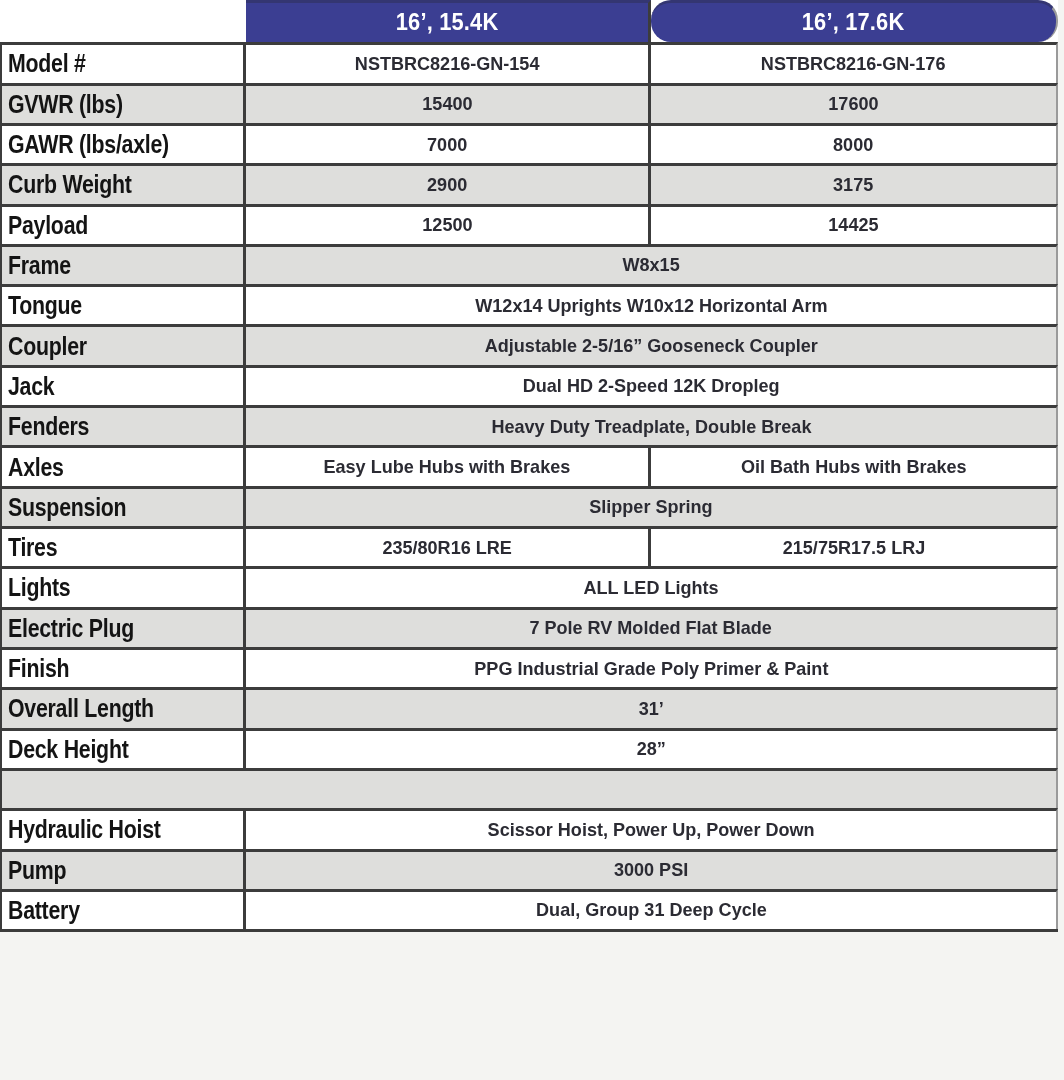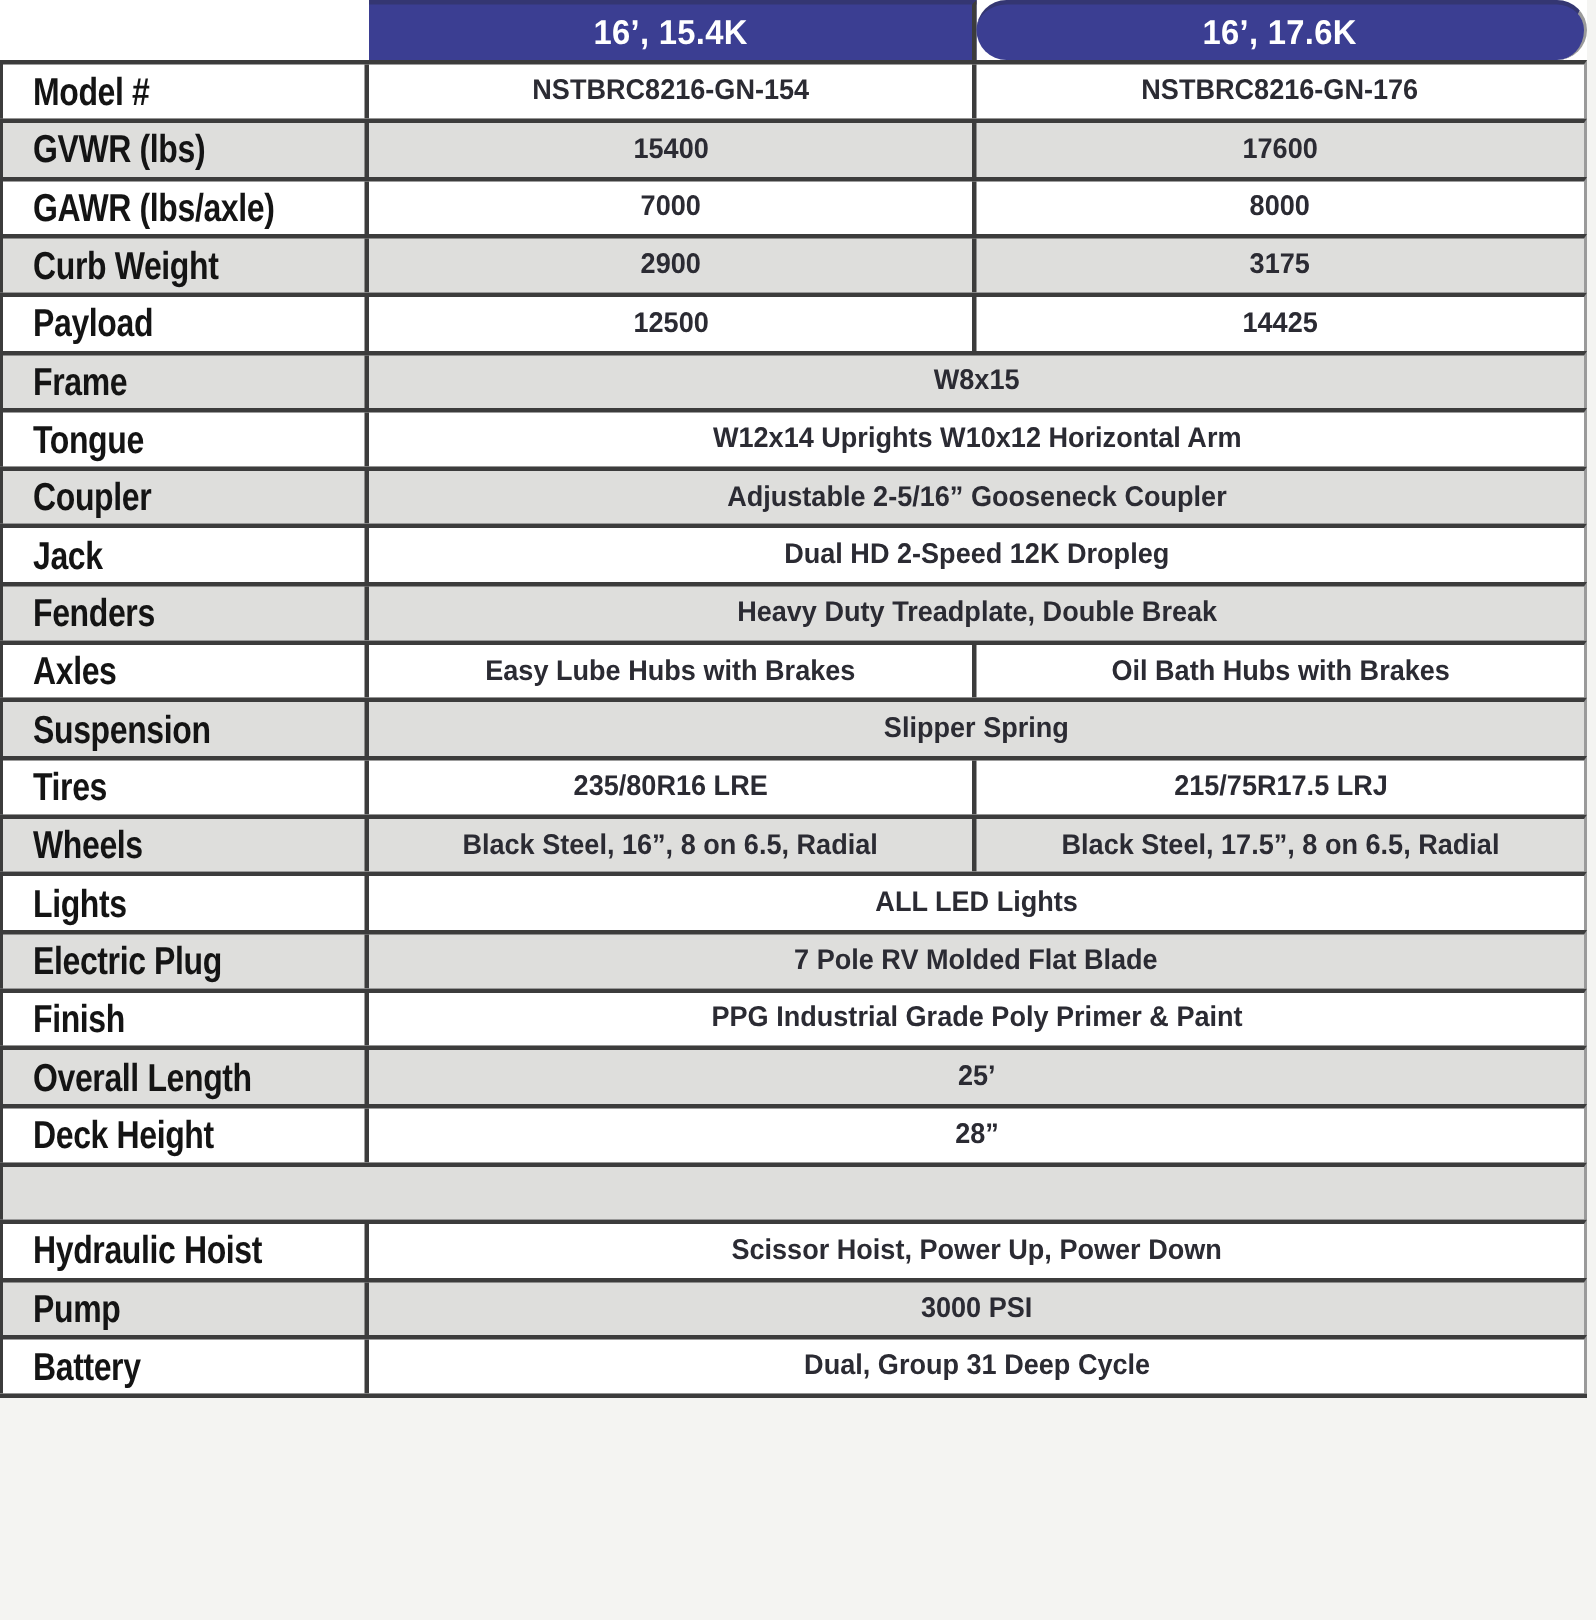--- a/index.html
+++ b/index.html
@@ -42,21 +42,21 @@
     display:flex;height:44.5px;
     border-top:3px solid var(--border-dark);
     border-left:2px solid var(--border-dark);
     border-right:2px solid var(--border-right);
     background:#ffffff;
   }
   .row.alt{background:var(--gray-row);}
   .cell{display:flex;align-items:center;}
   .label{
     width:244px;border-right:3px solid var(--border-dark);
-    padding-left:20px;
+    padding-left:6px;
     font-weight:bold;font-size:26px;color:var(--label-color);
     letter-spacing:-0.3px;
     overflow:hidden;white-space:nowrap;
   }
   .label .t{display:inline-block;transform:scaleX(0.82);transform-origin:left center;}
   .value{
     justify-content:center;
     font-weight:bold;font-size:19px;color:var(--value-color);
     white-space:nowrap;
   }
@@ -216,31 +216,20 @@
         <span class="t">Tires</span>
       </div>
     <div class="cell value v1">
         <span class="t">235/80R16 LRE</span>
       </div>
     <div class="cell value v2">
         <span class="t">215/75R17.5 LRJ</span>
       </div>
   </div>
 
-  <div class="row alt">
-    <div class="cell label">
-        <span class="t">Wheels</span>
-      </div>
-    <div class="cell value v1">
-        <span class="t">Black Steel, 16”, 8 on 6.5, Radial</span>
-      </div>
-    <div class="cell value v2">
-        <span class="t">Black Steel, 17.5”, 8 on 6.5, Radial</span>
-      </div>
-  </div>
 
   <div class="row">
     <div class="cell label">
         <span class="t">Lights</span>
       </div>
     <div class="cell value vspan">
         <span class="t">ALL LED Lights</span>
       </div>
   </div>
 
@@ -260,21 +249,21 @@
     <div class="cell value vspan">
         <span class="t">PPG Industrial Grade Poly Primer &amp; Paint</span>
       </div>
   </div>
 
   <div class="row alt">
     <div class="cell label">
         <span class="t">Overall Length</span>
       </div>
     <div class="cell value vspan">
-        <span class="t">25’</span>
+        <span class="t">31’</span>
       </div>
   </div>
 
   <div class="row">
     <div class="cell label">
         <span class="t">Deck Height</span>
       </div>
     <div class="cell value vspan">
         <span class="t">28”</span>
       </div>

